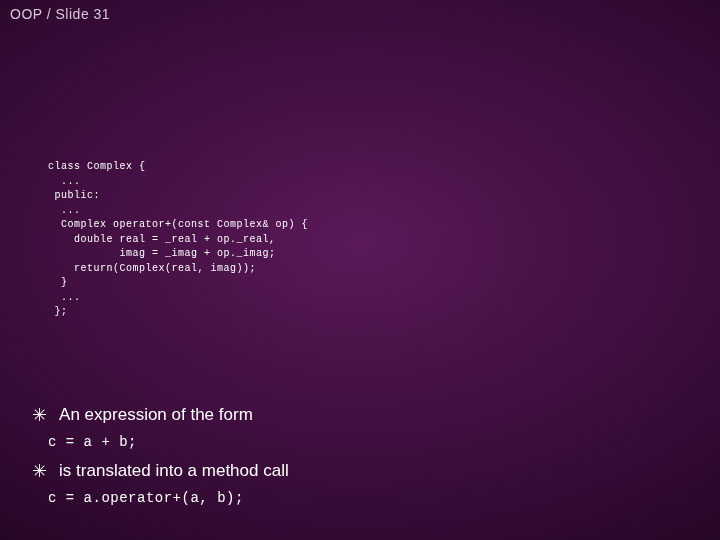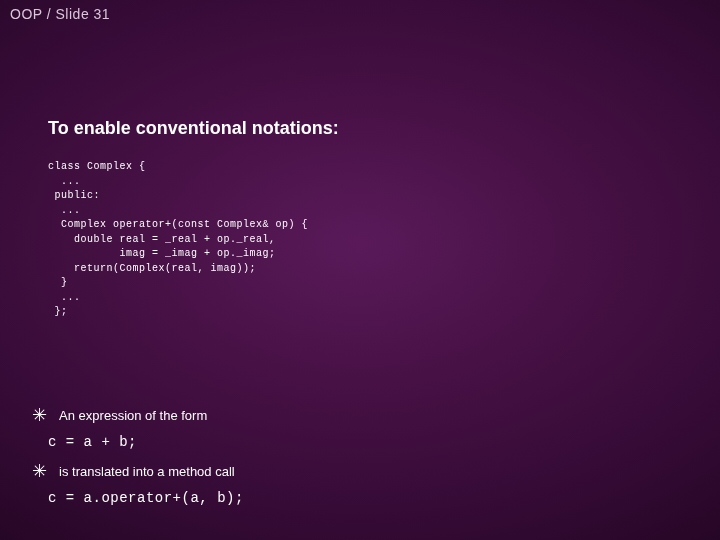--- a/index.html
+++ b/index.html
@@ -61,21 +61,21 @@
     left: 32px;
     display: flex;
     align-items: center;
   }
   .bullet-row .sym {
     font-size: 18px;
     margin-right: 12px;
     color: #ffffff;
   }
   .bullet-row .txt {
-    font-size: 13px;
+    font-size: 17px;
     color: #ffffff;
   }
   .code-line {
     position: absolute;
     left: 48px;
     font-family: "Courier New", Courier, monospace;
     font-size: 14px;
     color: #ffffff;
     letter-spacing: 0.5px;
   }
@@ -85,21 +85,20 @@
   #c2 { top: 490px; }
 </style>
 </head>
 <body>
 
 <div class="slide">
 
   <div class="header">OOP / Slide 31</div>
 
 
-  <div class="subtitle">To enable conventional notations:</div>
 
   <div class="codeblock">class Complex {
   ...
  public:
   ...
   Complex operator+(const Complex&amp; op) {
     double real = _real + op._real,
            imag = _imag + op._imag;
     return(Complex(real, imag));
   }

